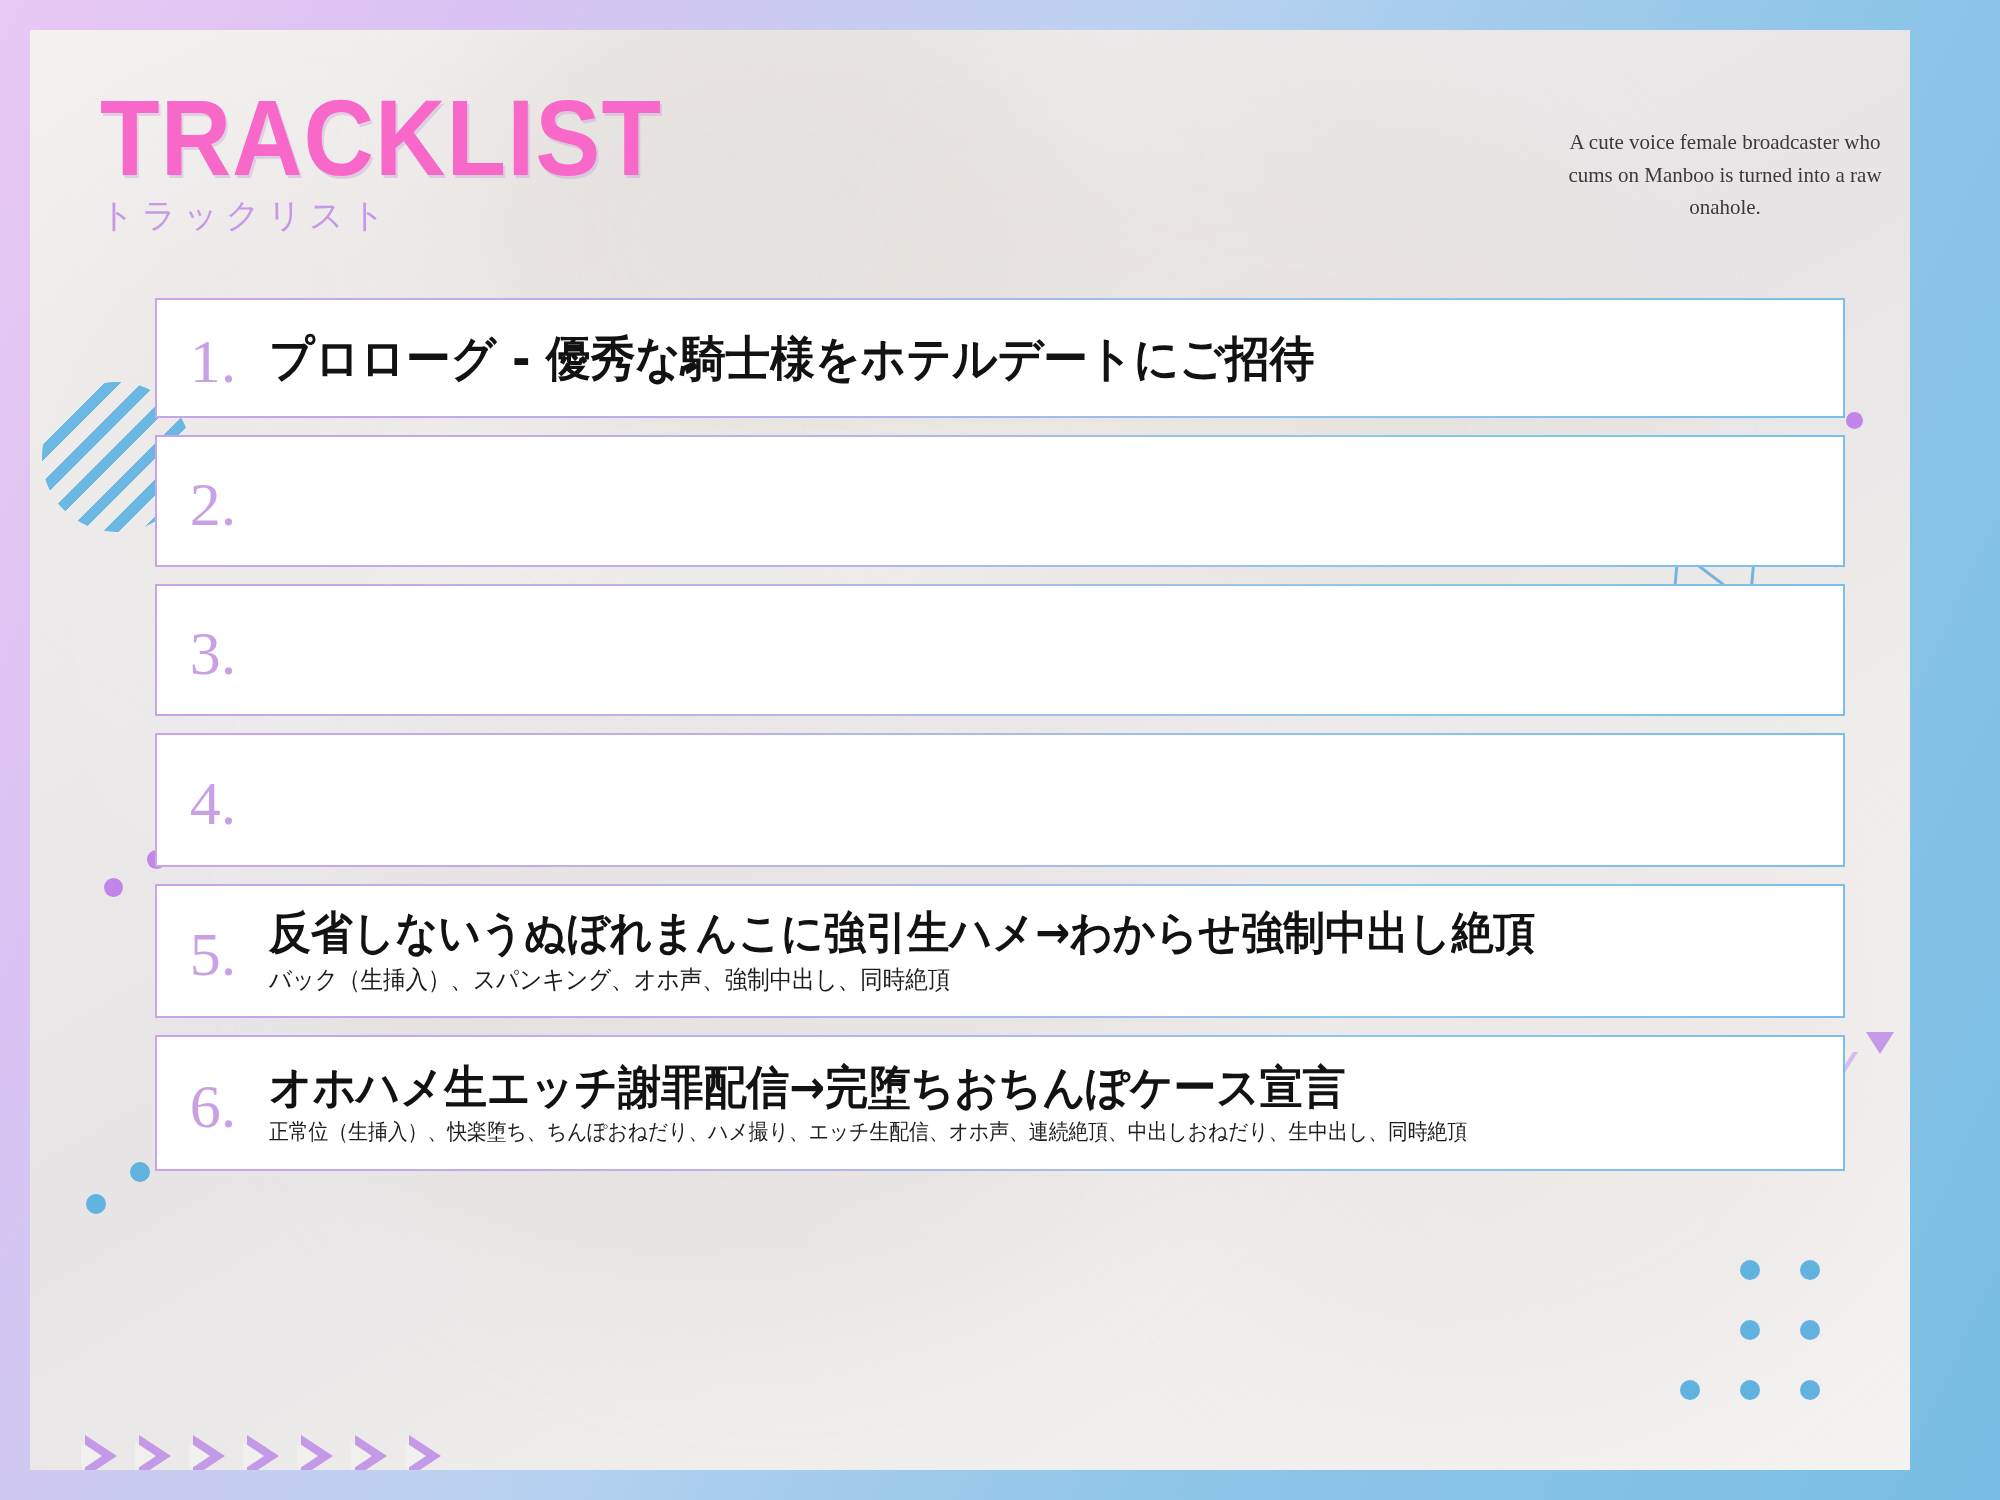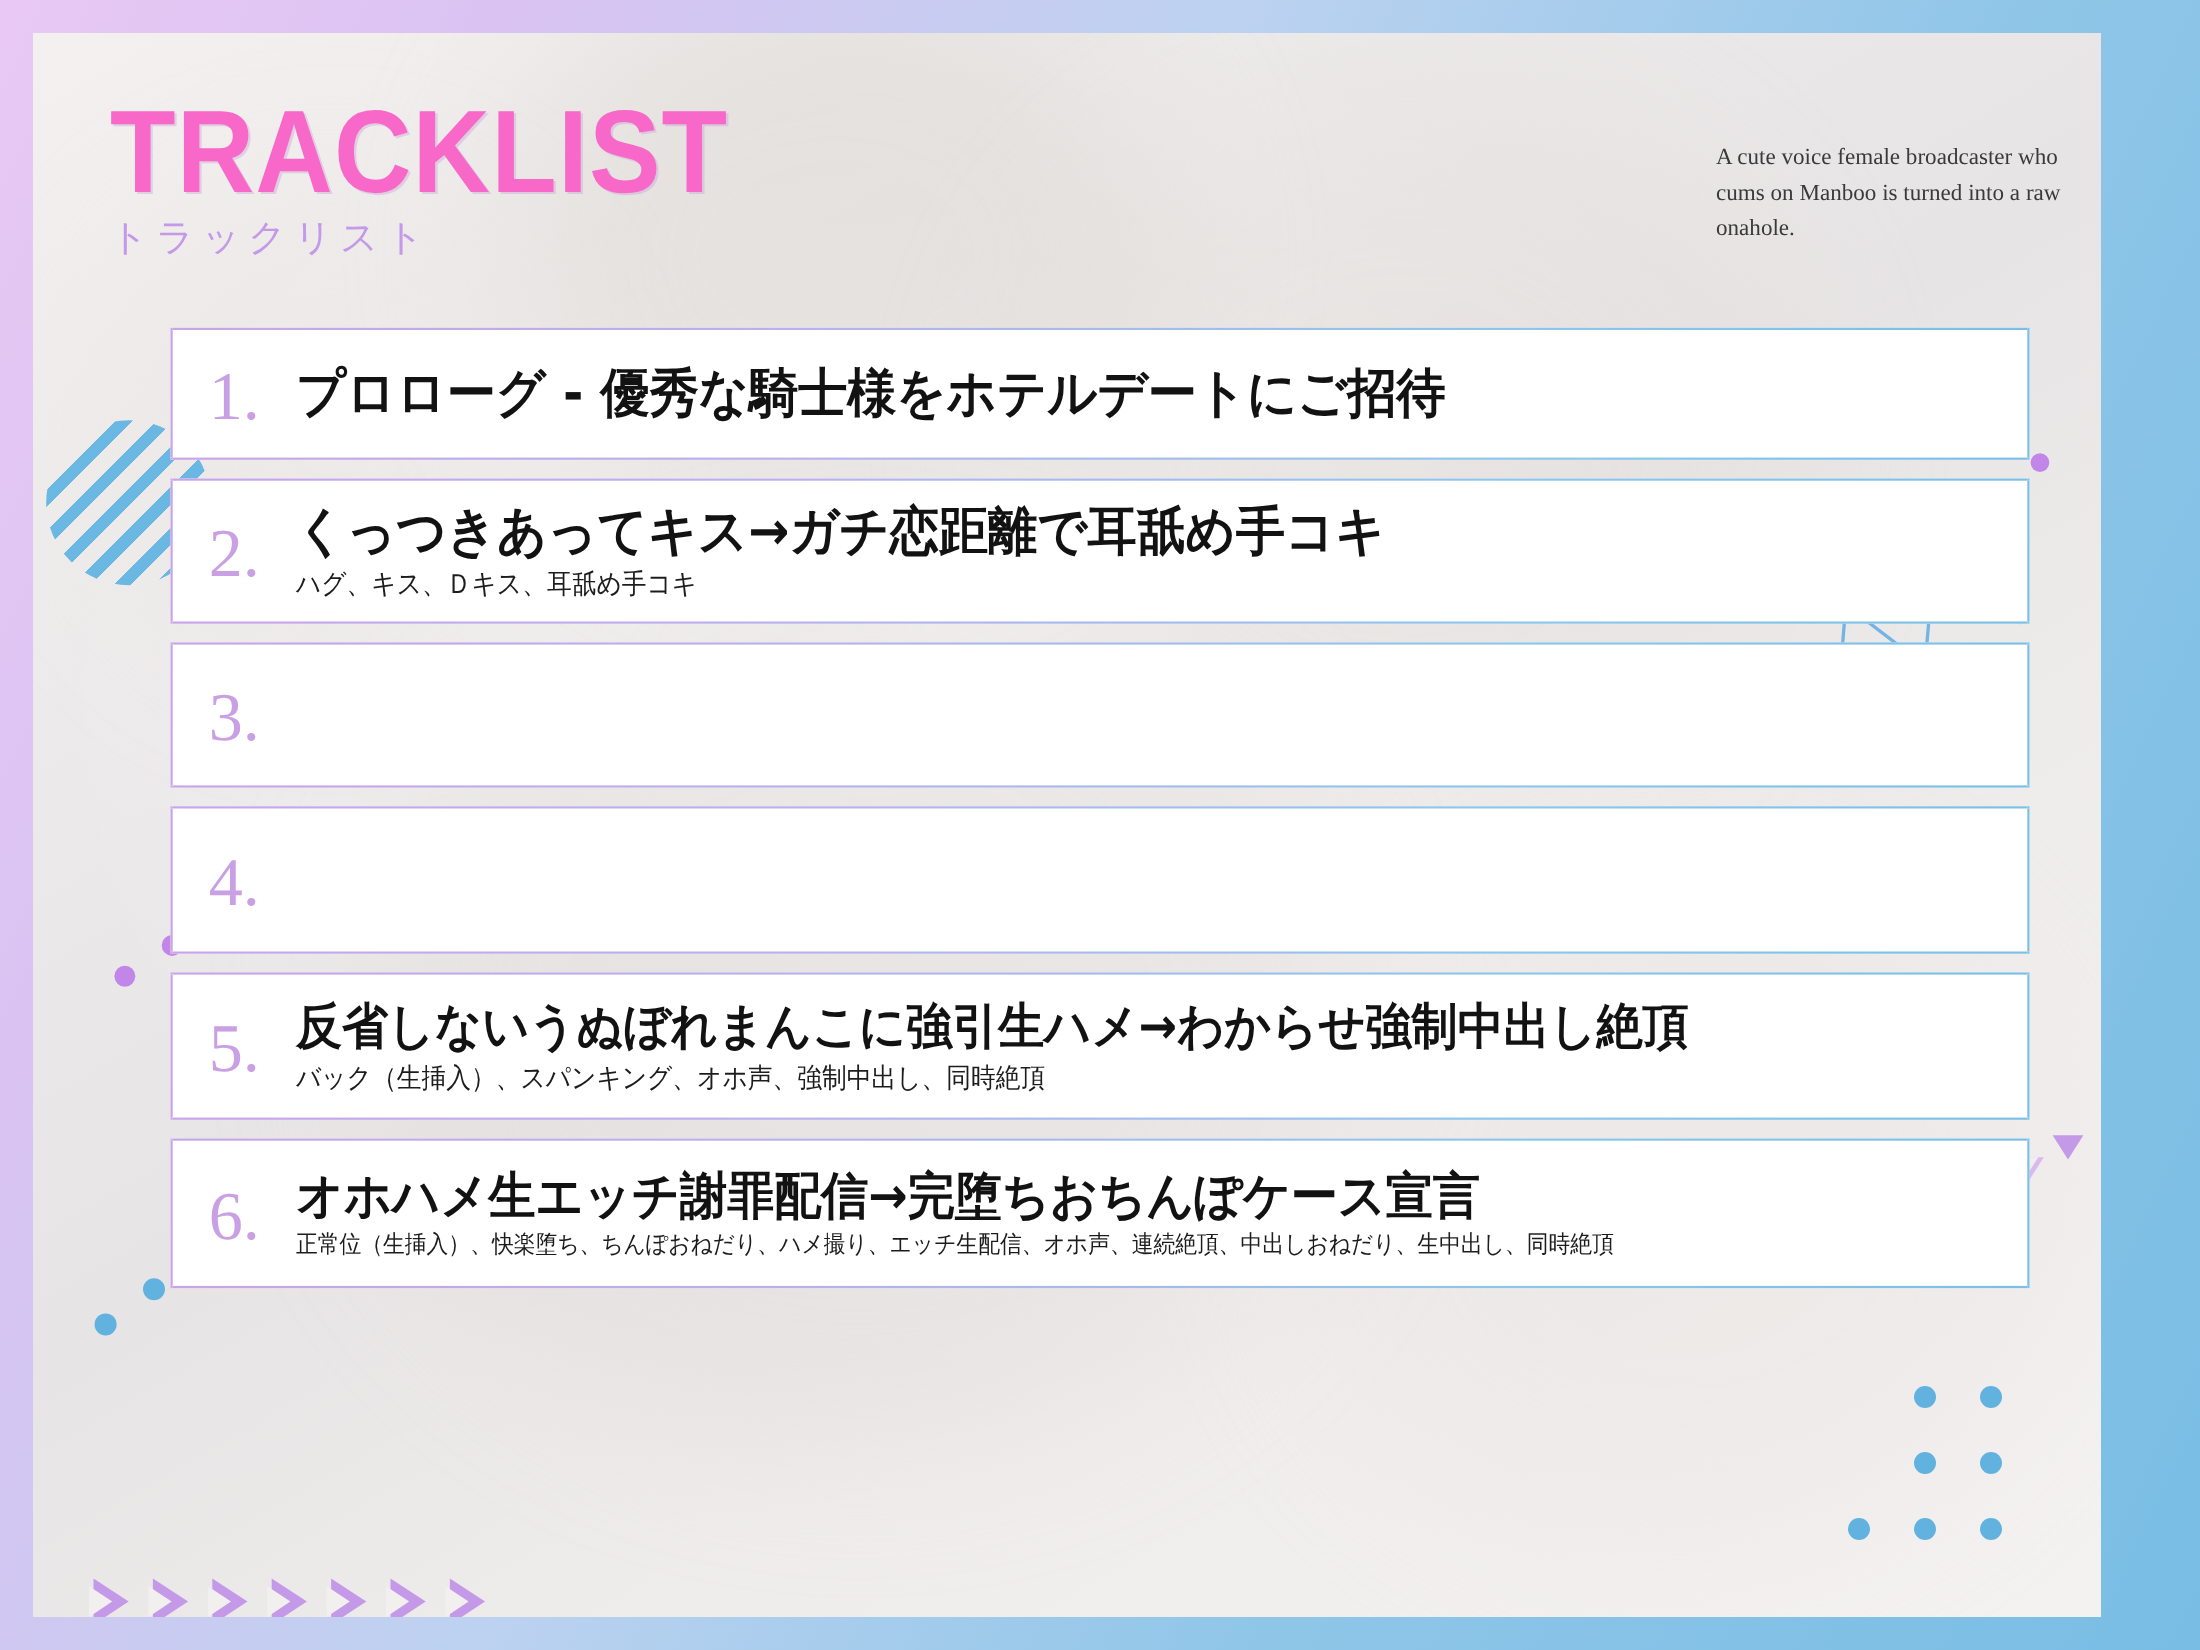--- a/index.html
+++ b/index.html
@@ -39,21 +39,21 @@
     color:#f768c8;line-height:1;
     transform:scaleX(1.06) scaleY(1.16);transform-origin:left top;
     text-shadow:2px 2px 0 rgba(195,150,210,.35);
     white-space:nowrap;
   }
   #sub-title{
     margin-top:16px;font-size:34px;letter-spacing:7px;color:#c49ae8;
     font-family:Liberation Serif, serif;white-space:nowrap;
   }
   #tagline{
-    position:absolute;right:80px;top:96px;width:330px;text-align:left;
+    position:absolute;right:80px;top:96px;width:330px;text-align:center;
     font-family:"Liberation Serif","DejaVu Serif",serif;
     font-size:21px;line-height:1.55;color:#3a3a3a;
   }
 
   
   #tracks{position:absolute;left:125px;top:268px;width:1690px;}
   .track{
     position:relative;background:#ffffff;
     border:2px solid;
     border-image:linear-gradient(90deg,#c9a4e8 0%,#b8b2ec 35%,#8ec6ea 72%,#7bbfe6 100%) 1;
@@ -202,24 +202,20 @@
 
       <div class="track t1">
         <div class="num">1.</div>
         <div class="body">
           <div class="t-main">プロローグ - 優秀な騎士様をホテルデートにご招待</div>
         </div>
       </div>
 
       <div class="track t2">
         <div class="num">2.</div>
-        <div class="body">
-          <div class="t-main">くっつきあってキス→ガチ恋距離で耳舐め手コキ</div>
-          <div class="t-sub">ハグ、キス、Ｄキス、耳舐め手コキ</div>
-        </div>
       </div>
 
       <div class="track t3">
         <div class="num">3.</div>
       </div>
 
       <div class="track t4">
         <div class="num">4.</div>
       </div>
 

